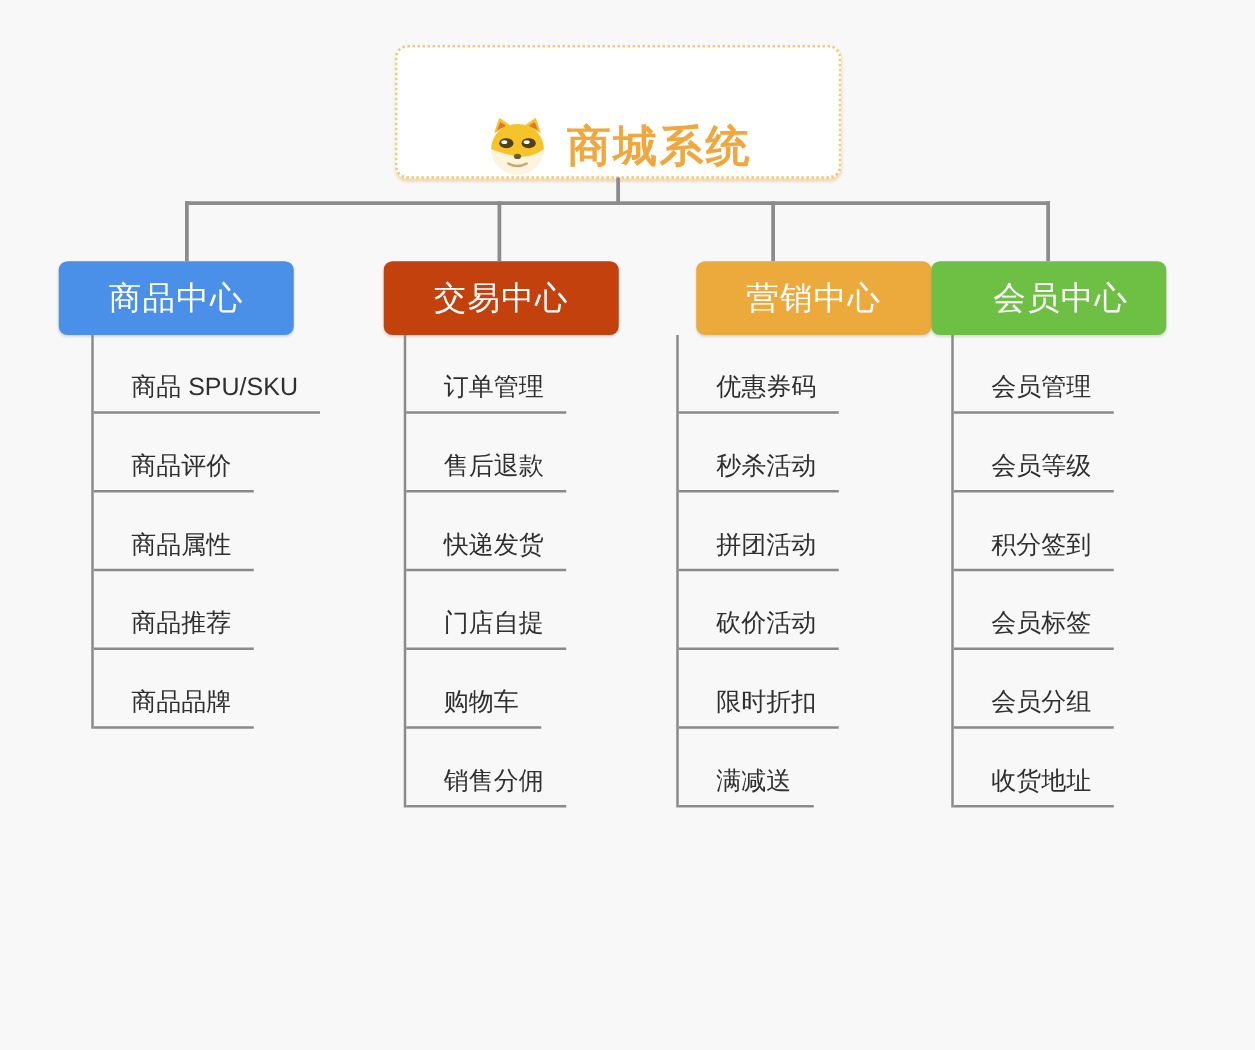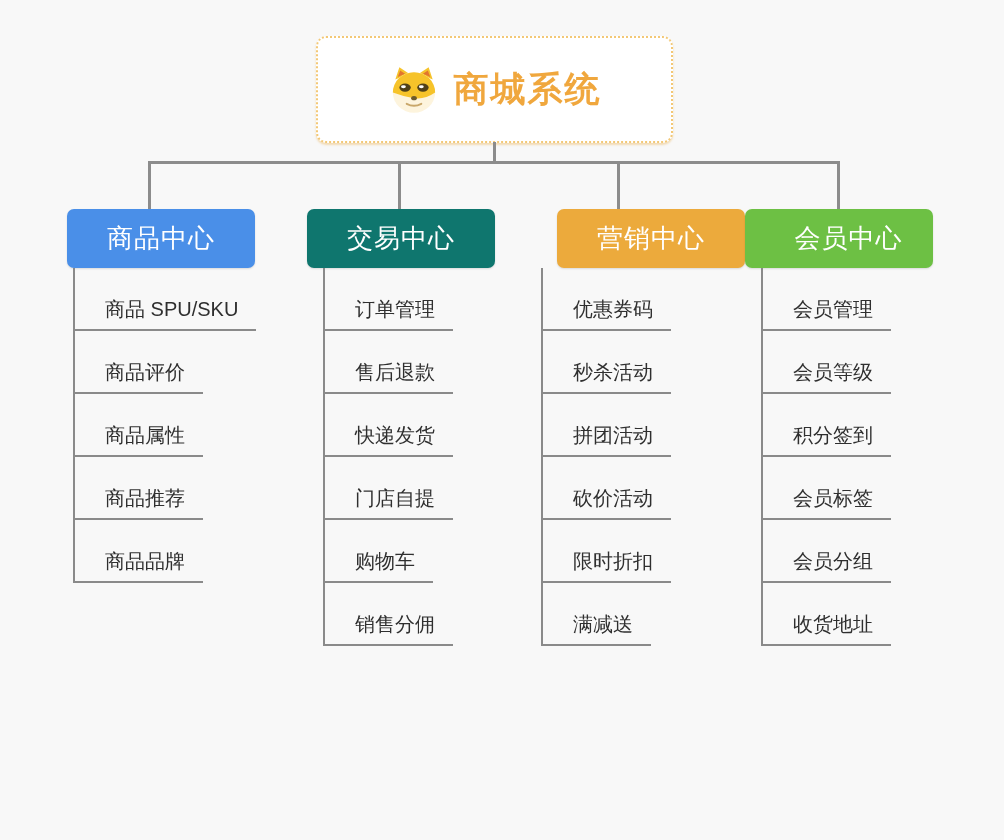--- a/index.html
+++ b/index.html
@@ -12,21 +12,21 @@
   .canvas { position: relative; width: 1004px; height: 840px; }
 
   
   .root-node {
     position: absolute; left: 316px; top: 36px;
     width: 357px; height: 107px;
     background: #ffffff;
     border: 2px dotted #f3c876;
     border-radius: 10px;
     box-shadow: 0 2px 2px rgba(235, 185, 100, 0.45);
-    display: flex; align-items: center; justify-content: center;
+    display: flex; align-items: flex-end; justify-content: center;
     gap: 14px;
     box-sizing: border-box;
   }
   .root-title {
     font-size: 35px; font-weight: 600;
     color: #f0a73d; letter-spacing: 2px;
     white-space: nowrap;
   }
 
   
@@ -42,21 +42,21 @@
   
   .branch-header {
     position: absolute; top: 209px;
     width: 188px; height: 59px;
     border-radius: 7px;
     display: flex; align-items: center; justify-content: center;
     color: #ffffff; font-size: 26px; letter-spacing: 1px;
     box-sizing: border-box;
     box-shadow: 0 1px 2px rgba(0,0,0,0.12);
   }
-  .bh-0 { left: 67px; }
+  .bh-0 { left: 47px; }
   .bh-1 { left: 307px; }
   .bh-2 { left: 525px; }
   .bh-3 { left: 745px; }
 
   
   .branch-items {
     position: absolute; top: 268px;
     margin: 0; padding: 0; list-style: none;
     border-left: 2px solid #8a8a8a;
     width: 230px;
@@ -104,21 +104,21 @@
   </div>
 
   <div class="line v-root"></div>
   <div class="line h-main"></div>
   <div class="line stub stub-0"></div>
   <div class="line stub stub-1"></div>
   <div class="line stub stub-2"></div>
   <div class="line stub stub-3"></div>
 
   <div class="branch-header bh-0" style="background-color: rgb(74, 143, 232);">商品中心</div>
-  <div class="branch-header bh-1" style="background-color: #0f766e;">交易中心</div>
+  <div class="branch-header bh-1" style="background-color: #c2410c;">交易中心</div>
   <div class="branch-header bh-2" style="background-color: rgb(236, 170, 60); margin-left: 32px;">营销中心</div>
   <div class="branch-header bh-3" style="background-color: rgb(109, 192, 68); padding-left: 19px;">会员中心</div>
 
   <ul class="branch-items bi-0">
     <li>
         <span class="item-label">商品 SPU/SKU</span>
       </li>
     <li>
         <span class="item-label">商品评价</span>
       </li>

